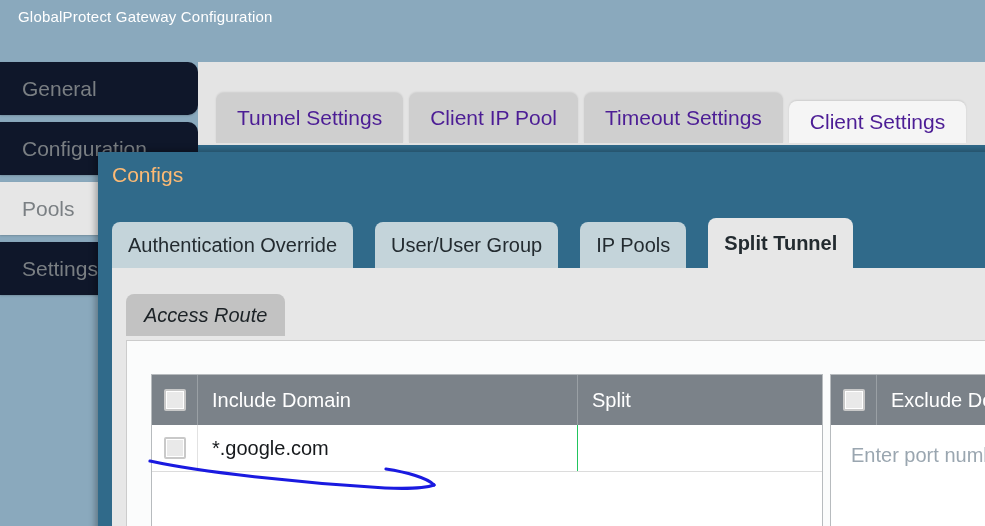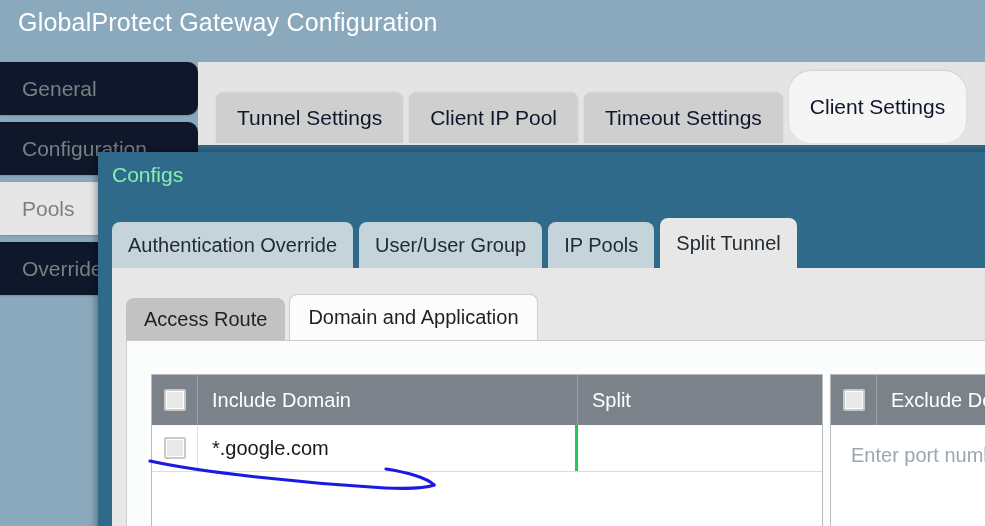--- a/index.html
+++ b/index.html
@@ -29,21 +29,21 @@
     width: 985px;
     height: 526px;
     background: #8aa9bd;
     overflow: hidden;
   }
 
   .gp-title {
     position: absolute;
     left: 18px;
     top: 8px;
-    font-size: 25px;
+    font-size: 15px;
     color: #ffffff;
     letter-spacing: 0.2px;
     white-space: nowrap;
   }
 
   
   .side-tabs {
     position: absolute;
     left: 0;
     top: 62px;
@@ -93,26 +93,25 @@
     border-radius: 8px 8px 0 0;
     background: #cfcfcf;
     margin-right: 6px;
     display: flex;
     align-items: center;
     padding: 0 21px;
     box-shadow: 0 -1px 2px rgba(0,0,0,0.10);
   }
   .top-tab.selected {
     background: #f5f5f5;
-    height: 72px;
-    border-radius: 22px;
+    height: 42px;
   }
   .top-tab span {
     font-size: 21px;
-    color: #0f172a;
+    color: #4c1d95;
     white-space: nowrap;
   }
 
   .top-tab-underline {
     position: absolute;
     left: 0;
     top: 83px;
     right: 0;
     height: 8px;
     background: #306a8a;
@@ -127,44 +126,45 @@
     height: 420px;
     background: #306a8a;
     box-shadow: -3px -2px 6px rgba(0,0,0,0.28);
     overflow: hidden;
   }
   .configs-title {
     position: absolute;
     left: 14px;
     top: 11px;
     font-size: 21px;
-    color: #86efac;
+    color: #fdba74;
     white-space: nowrap;
   }
 
   .dialog-tabs {
     position: absolute;
     left: 14px;
     top: 66px;
     display: flex;
     align-items: flex-end;
   }
   .dlg-tab {
     height: 46px;
     border-radius: 8px 8px 0 0;
     background: #c4d4da;
-    margin-right: 6px;
+    margin-right: 22px;
     display: flex;
     align-items: center;
     padding: 0 16px;
     box-sizing: border-box;
   }
   .dlg-tab.selected {
     background: #e7e7e7;
     height: 50px;
+    font-weight: bold;
   }
   .dlg-tab span {
     font-size: 20px;
     color: #232b30;
     white-space: nowrap;
   }
 
   
   .dialog-body {
     position: absolute;
@@ -184,20 +184,21 @@
   }
   .sub-tab {
     height: 42px;
     border-radius: 8px 8px 0 0;
     background: #c2c2c2;
     margin-right: 4px;
     display: flex;
     align-items: center;
     padding: 0 18px;
     box-sizing: border-box;
+    font-style: italic;
   }
   .sub-tab.selected {
     background: #fcfcfc;
     height: 46px;
     border: 1px solid #cccccc;
     border-bottom: none;
   }
   .sub-tab span {
     font-size: 20px;
     color: #1c2226;
@@ -288,21 +289,21 @@
   }
   .td-cell {
     display: flex;
     align-items: center;
     padding-left: 14px;
     box-sizing: border-box;
     font-size: 20px;
     color: #16191c;
     white-space: nowrap;
   }
-  .td-domain { flex: 0 0 380px; border-right: 3px solid #22c55e; }
+  .td-domain { flex: 0 0 380px; border-right: 1px solid #22c55e; }
   .td-ports  { flex: 1 1 auto; }
 
   .placeholder-row {
     display: flex;
     align-items: center;
     height: 60px;
     padding-left: 20px;
     font-size: 20px;
     color: #9aa6b0;
     white-space: nowrap;
@@ -330,21 +331,21 @@
       <div class="side-tab">
         <span>General</span>
       </div>
       <div class="side-tab">
         <span>Configuration</span>
       </div>
       <div class="side-tab selected">
         <span>Pools</span>
       </div>
       <div class="side-tab">
-        <span>Override</span>
+        <span>Settings</span>
       </div>
     </div>
 
     <div class="gp-content">
       <div class="top-tabs">
         <div class="top-tab">
           <span>Tunnel Settings</span>
         </div>
         <div class="top-tab">
           <span>Client IP Pool</span>
@@ -378,23 +379,20 @@
       <div class="dlg-tab selected">
         <span>Split Tunnel</span>
       </div>
     </div>
 
     <div class="dialog-body">
 
       <div class="sub-tabs">
         <div class="sub-tab">
           <span>Access Route</span>
-        </div>
-        <div class="sub-tab selected">
-          <span>Domain and Application</span>
         </div>
       </div>
 
       <div class="sub-body">
 
         <div class="table-wrap table-include">
           <div class="thead">
             <div class="th-check">
               <span class="chk"></span>
             </div>

